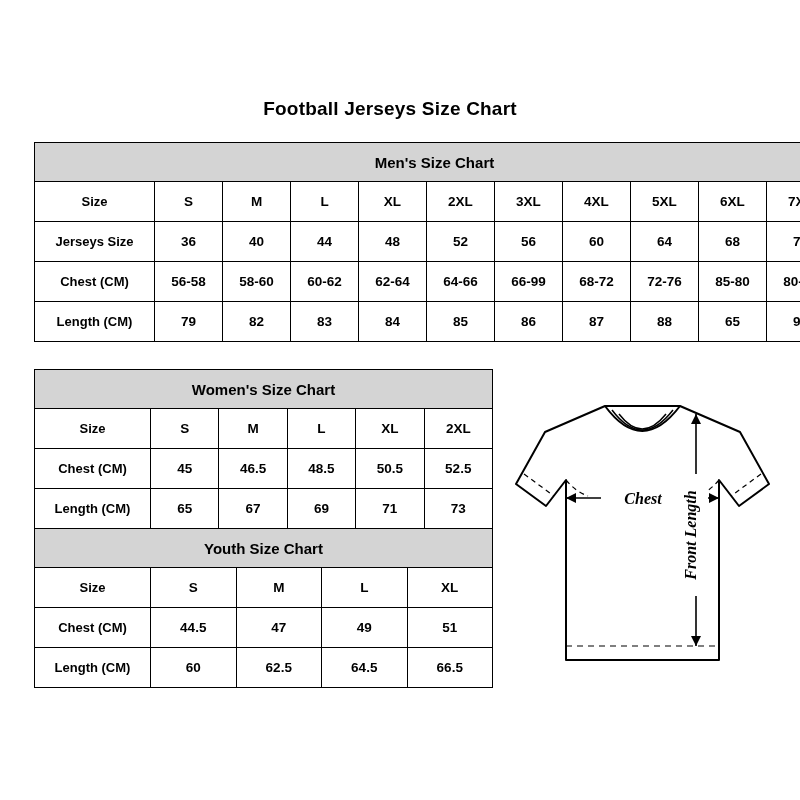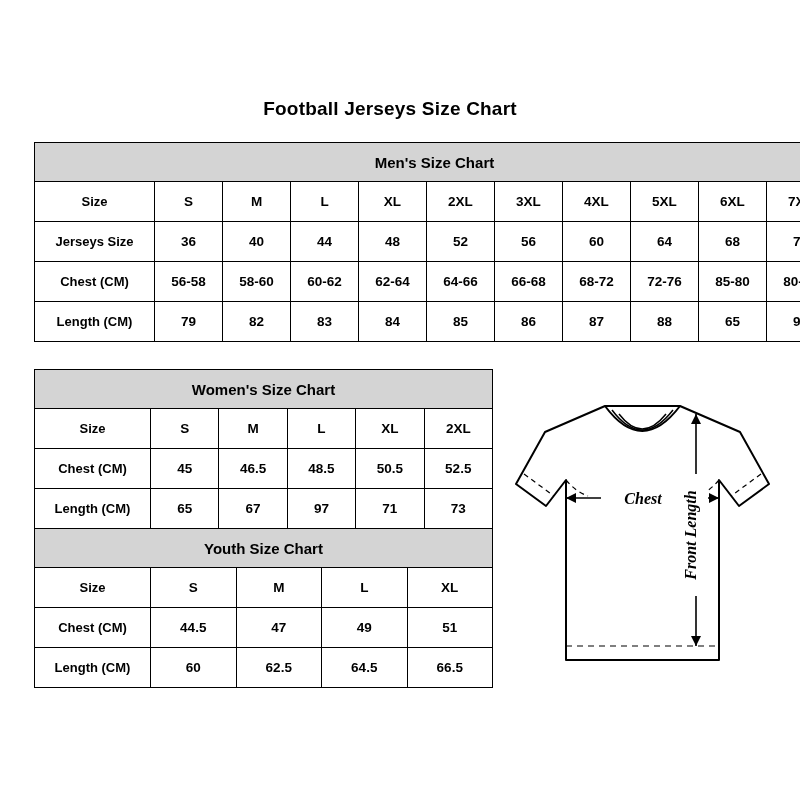--- a/index.html
+++ b/index.html
@@ -153,21 +153,21 @@
         <td>68</td>
         <td>72</td>
       </tr>
       <tr>
         <td class="row-head">Chest (CM)</td>
         <td>56-58</td>
         <td>58-60</td>
         <td>60-62</td>
         <td>62-64</td>
         <td>64-66</td>
-        <td>66-68</td>
+        <td>66-99</td>
         <td>68-72</td>
         <td>72-76</td>
         <td>85-80</td>
         <td>80-84</td>
       </tr>
       <tr>
         <td class="row-head">Length (CM)</td>
         <td>79</td>
         <td>82</td>
         <td>83</td>
@@ -210,21 +210,21 @@
         <td>45</td>
         <td>46.5</td>
         <td>48.5</td>
         <td>50.5</td>
         <td>52.5</td>
       </tr>
       <tr>
         <td class="row-head">Length (CM)</td>
         <td>65</td>
         <td>67</td>
-        <td>97</td>
+        <td>69</td>
         <td>71</td>
         <td>73</td>
       </tr>
     </tbody>
   </table>
 </div>
 
 <div id="youth-wrap">
   <table class="size-table" id="youth-table">
     <caption>Youth Size Chart</caption>

